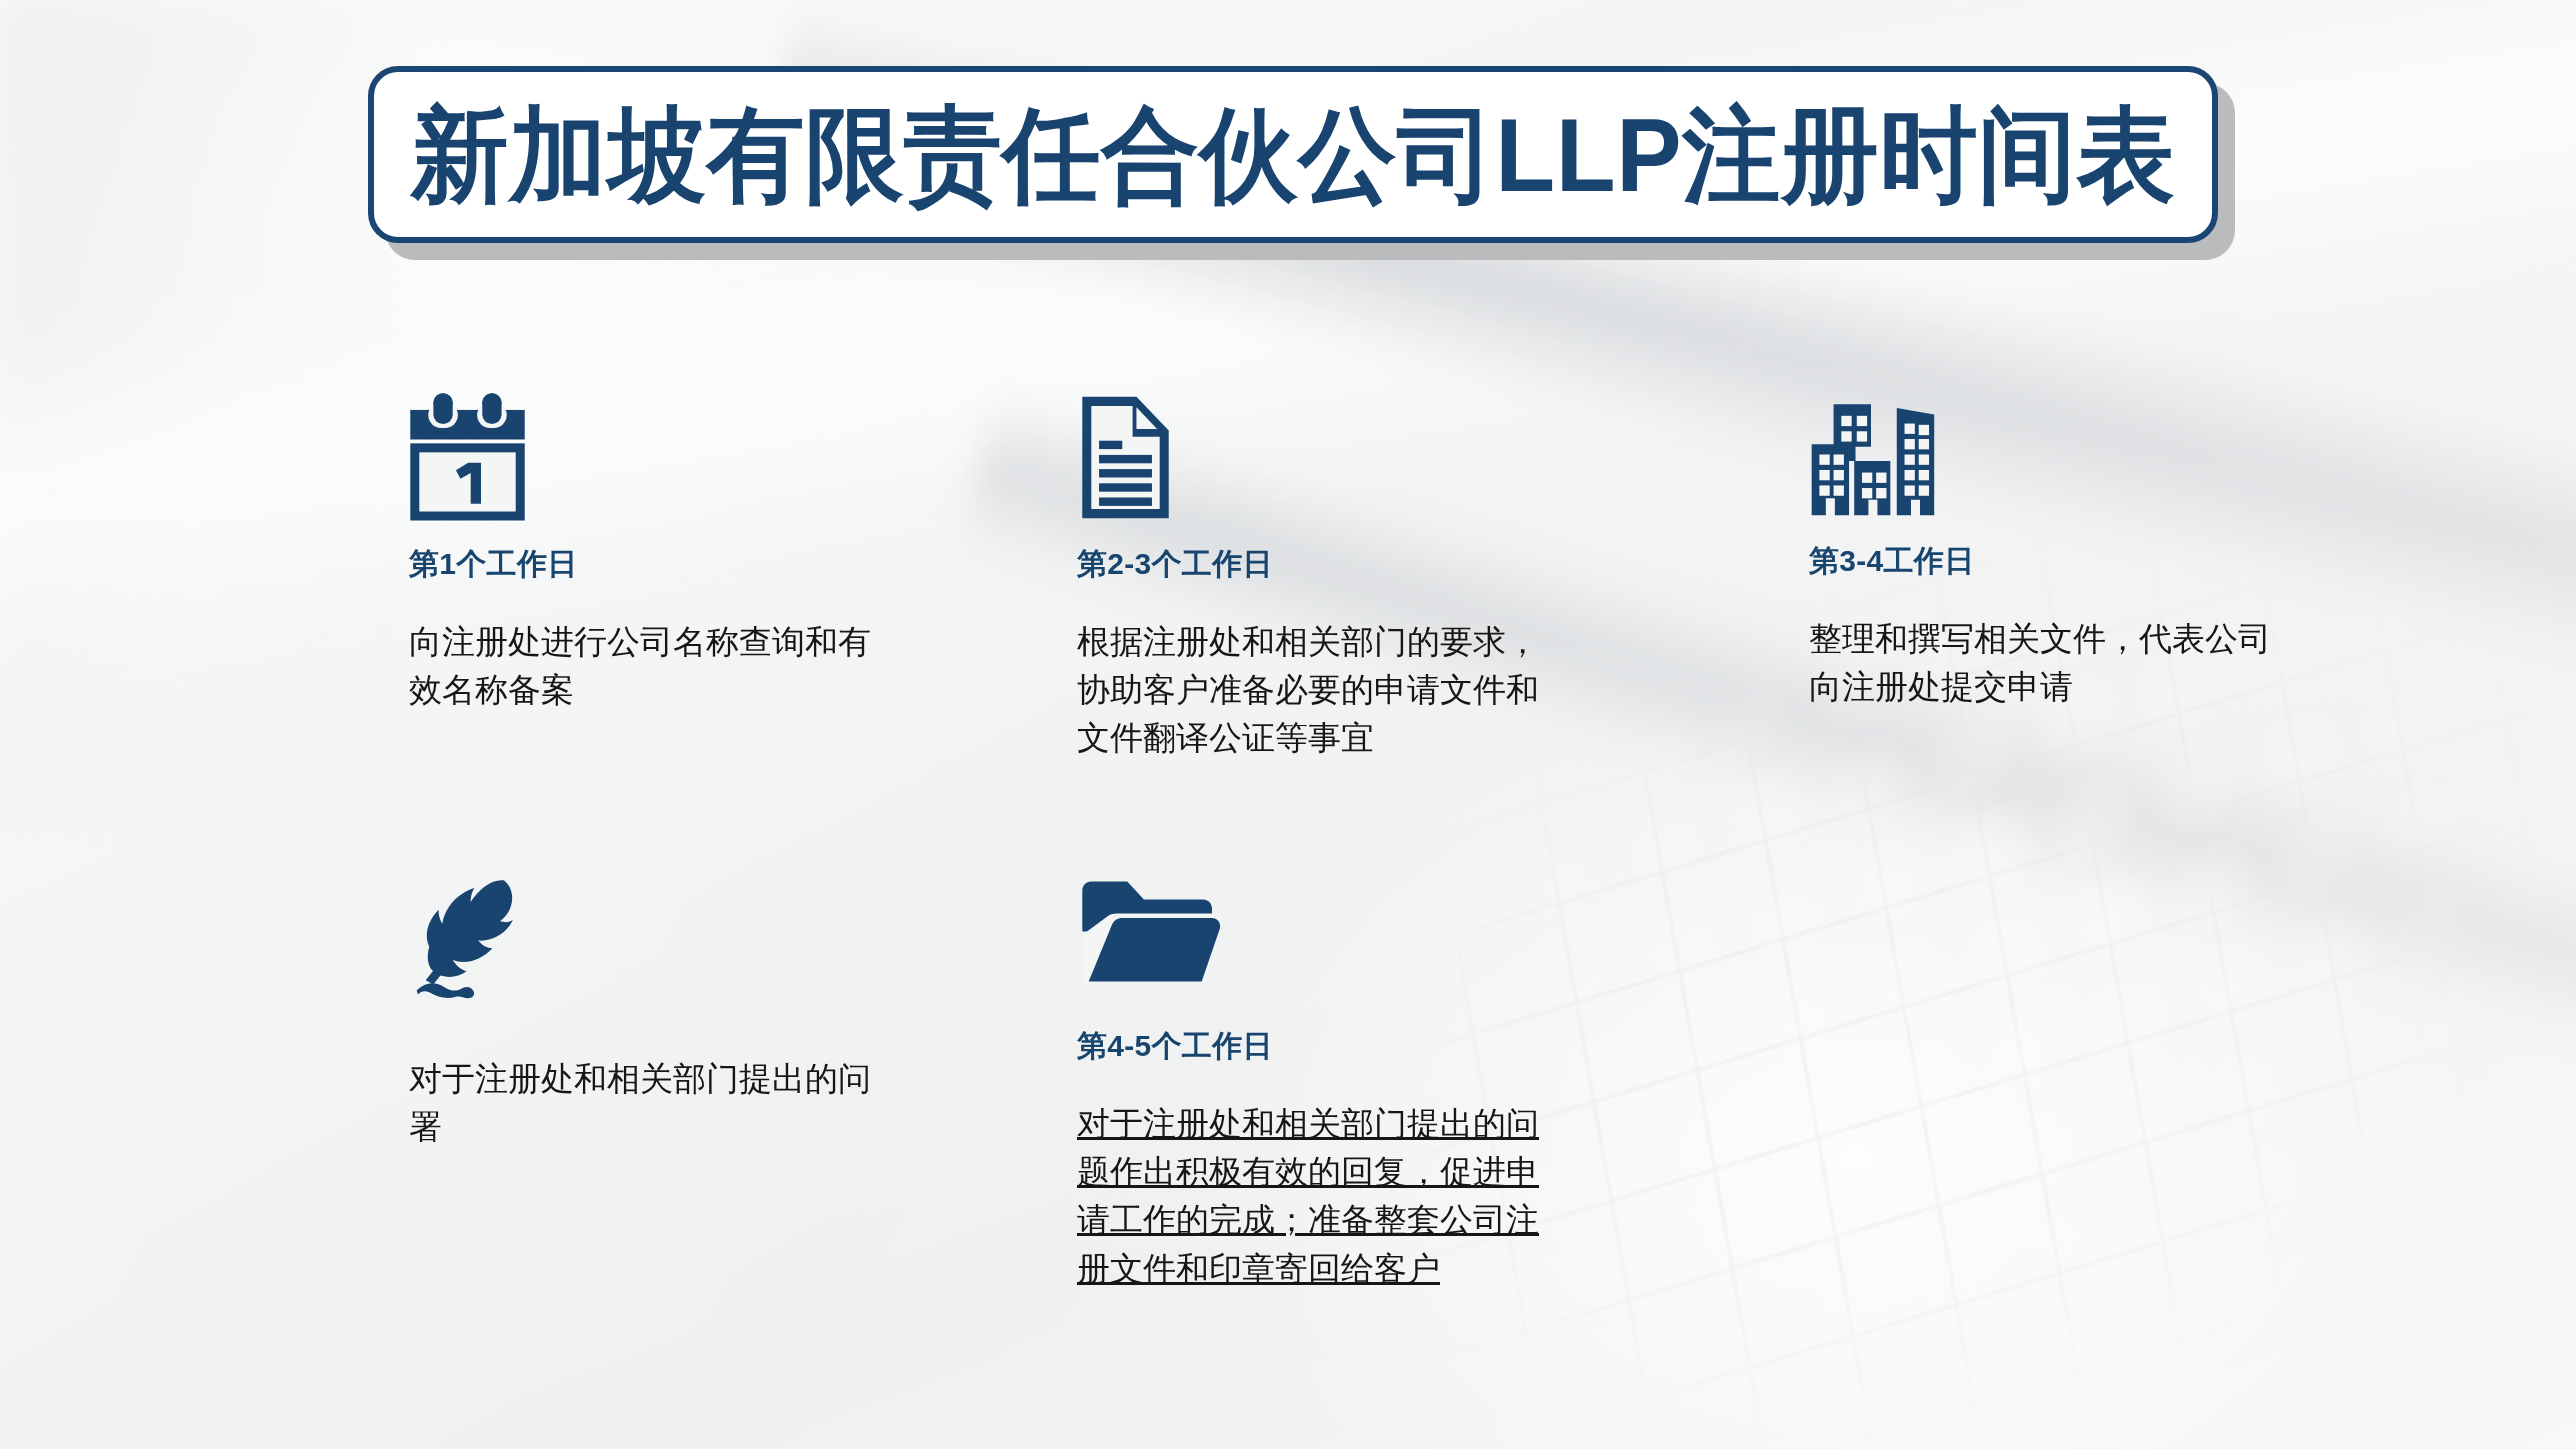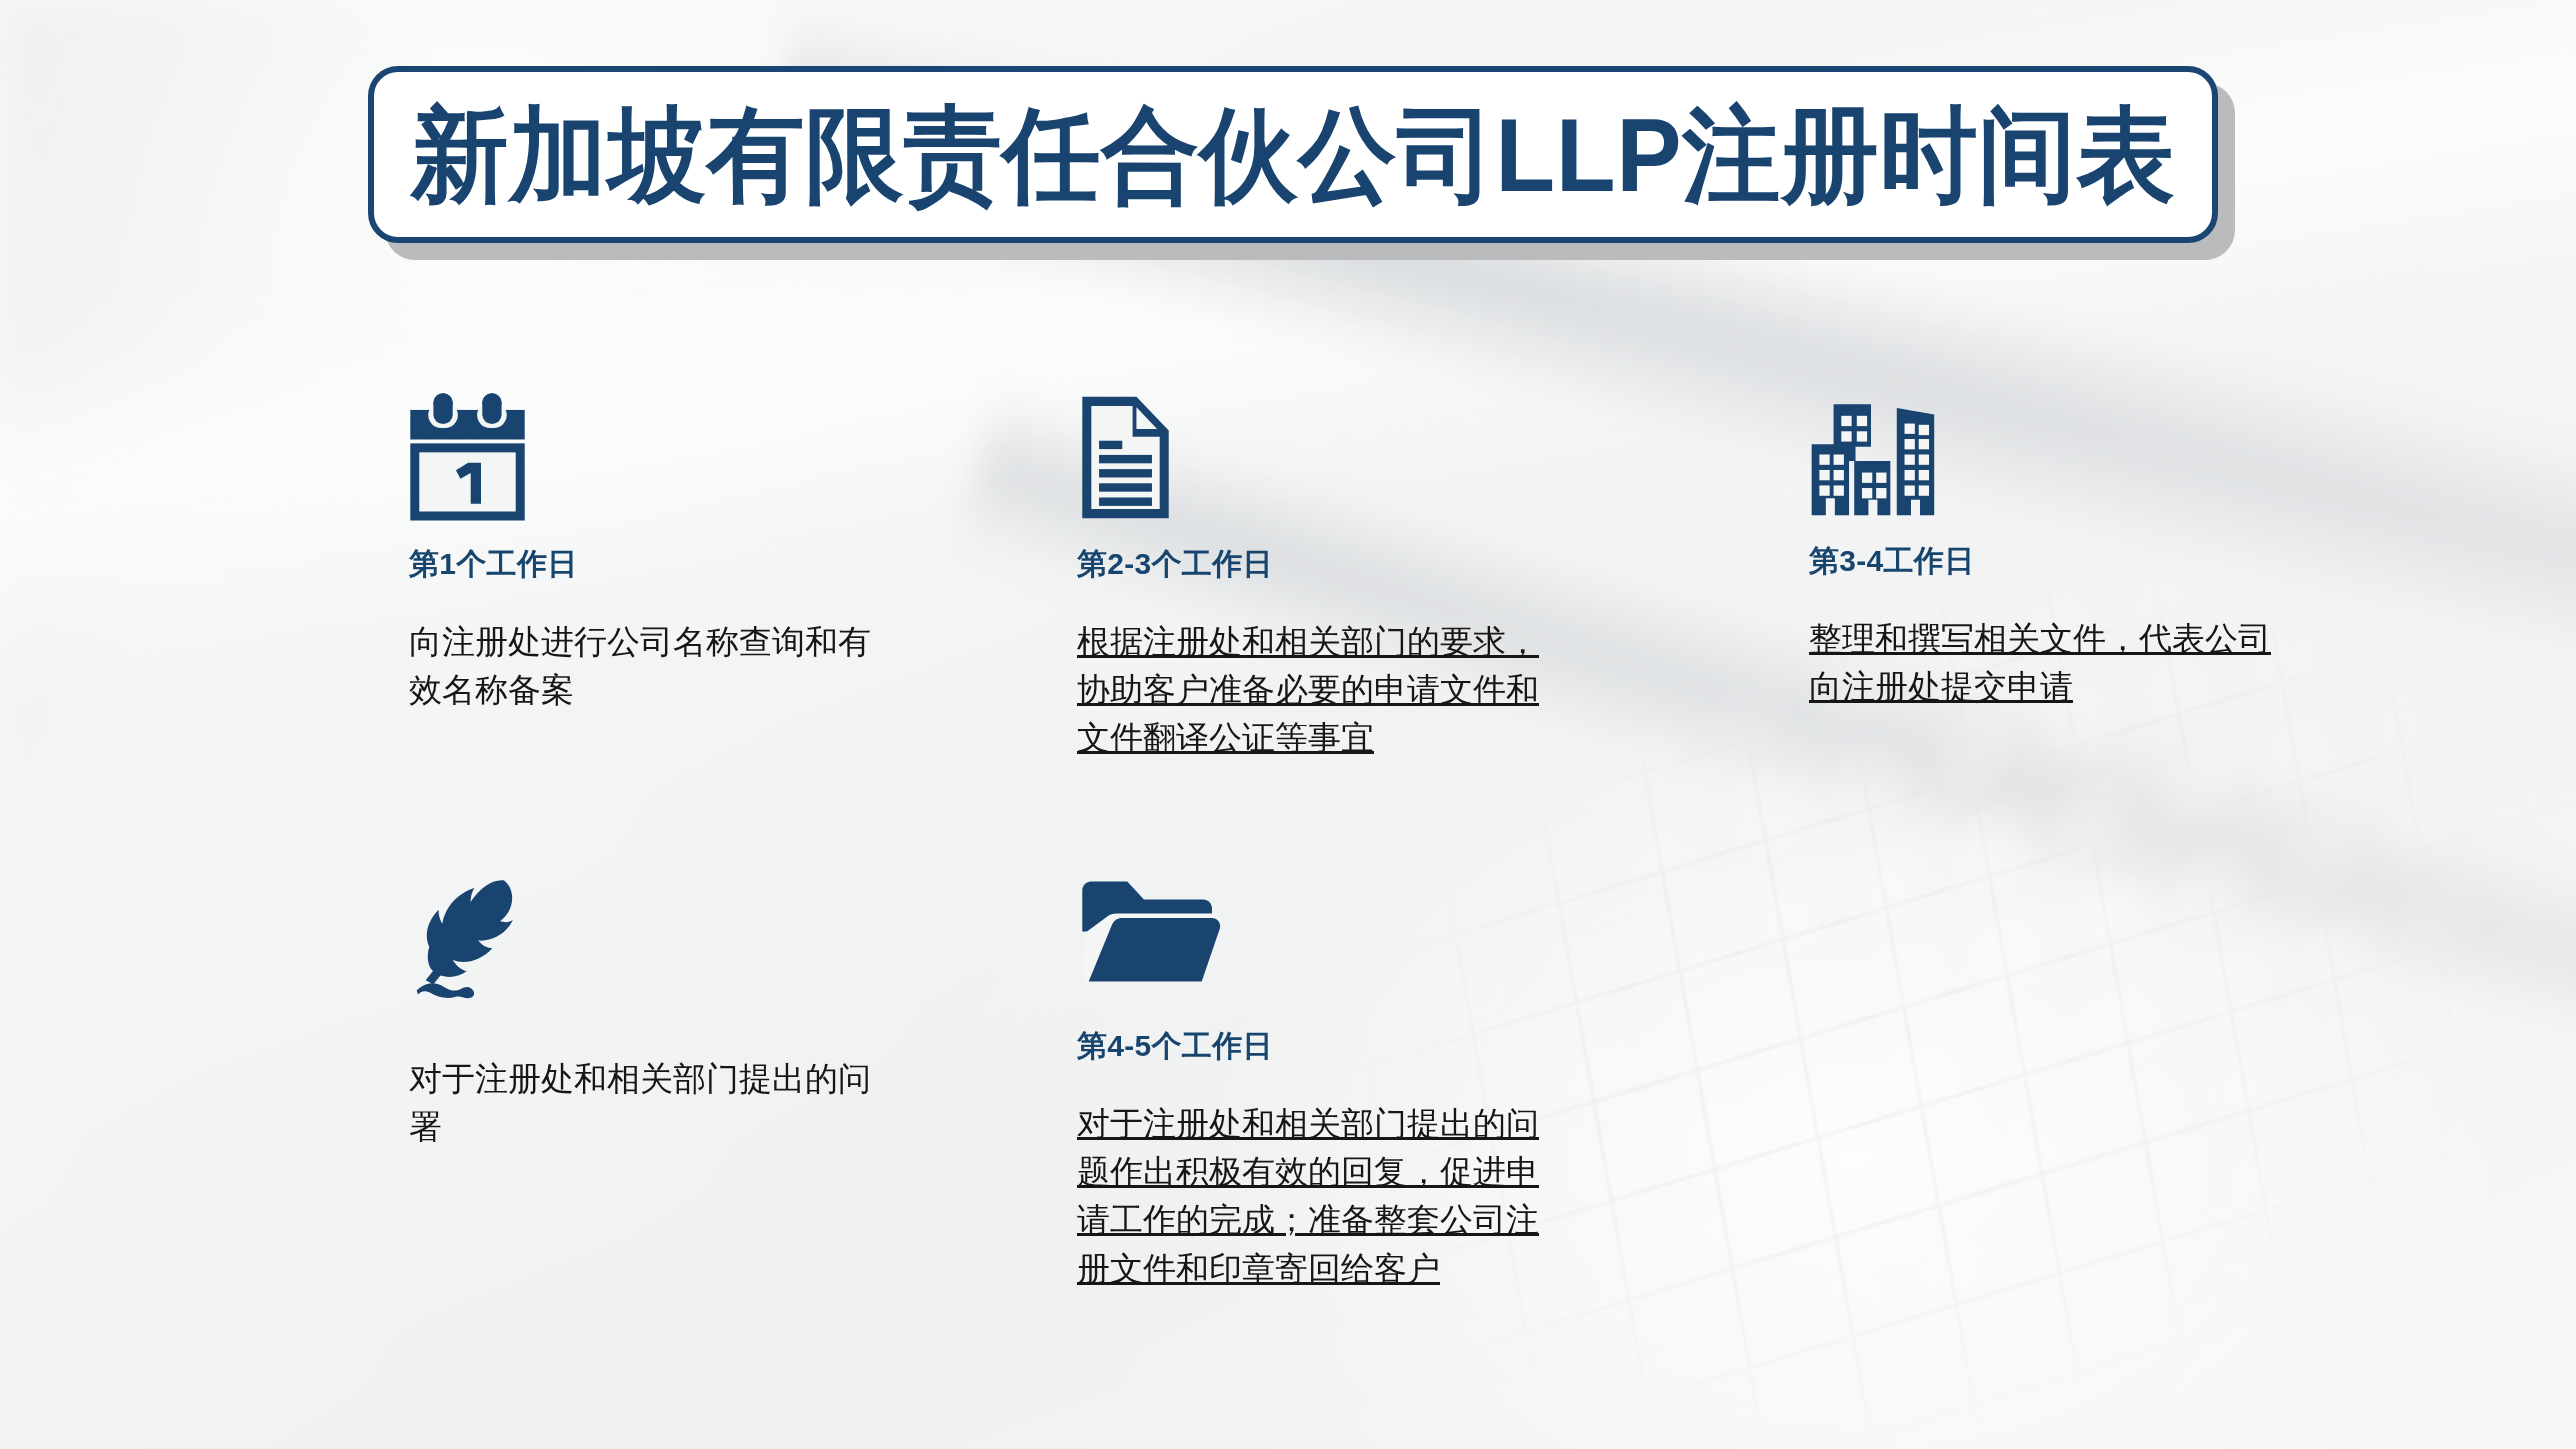--- a/index.html
+++ b/index.html
@@ -222,21 +222,21 @@
 
             <rect x="34" y="74" width="36" height="13"></rect>
             <rect x="34" y="96" width="82" height="13"></rect>
             <rect x="34" y="118" width="82" height="13"></rect>
             <rect x="34" y="140" width="82" height="13"></rect>
             <rect x="34" y="162" width="82" height="13"></rect>
           </g>
         </svg>
       </div>
       <div class="card-title">第2-3个工作日</div>
-      <div class="card-body" style="margin-top:33px;text-decoration:underline;">根据注册处和相关部门的要求，
+      <div class="card-body" style="margin-top:33px;">根据注册处和相关部门的要求，
 协助客户准备必要的申请文件和
 文件翻译公证等事宜</div>
     </div>
 
     <div class="card" style="left:1757px; top:390px;">
       <div class="card-icon">
         <svg width="133" height="129" viewBox="0 0 206 200" aria-hidden="true">
           <g fill="#18446f">
 
             <path d="M38 22 L96 22 L96 88 L72 88 L72 110 L38 110 Z"></path>
@@ -267,21 +267,21 @@
             <rect x="148" y="100" width="16" height="16" fill="#f4f5f5"></rect>
             <rect x="170" y="100" width="16" height="16" fill="#f4f5f5"></rect>
             <rect x="148" y="124" width="16" height="16" fill="#f4f5f5"></rect>
             <rect x="170" y="124" width="16" height="16" fill="#f4f5f5"></rect>
             <rect x="148" y="148" width="16" height="16" fill="#f4f5f5"></rect>
             <rect x="170" y="148" width="16" height="16" fill="#f4f5f5"></rect>
           </g>
         </svg>
       </div>
       <div class="card-title">第3-4工作日</div>
-      <div class="card-body" style="margin-top:33px;text-decoration:underline;">整理和撰写相关文件，代表公司
+      <div class="card-body" style="margin-top:33px;">整理和撰写相关文件，代表公司
 向注册处提交申请</div>
     </div>
 
     <div class="card" style="left:357px; top:871px;">
       <div class="card-icon">
         <svg width="109" height="132" viewBox="0 0 170 205" aria-hidden="true">
           <g fill="#18446f">
 
             <path d="M148 14
                      C168 30 164 62 142 78

